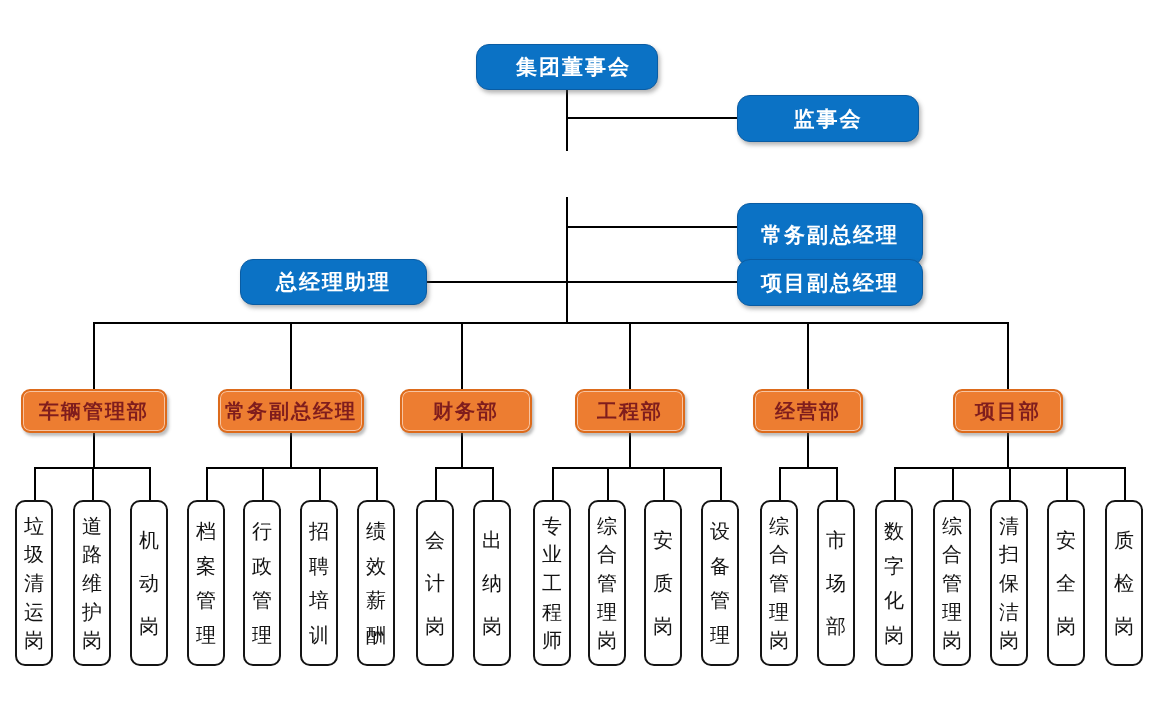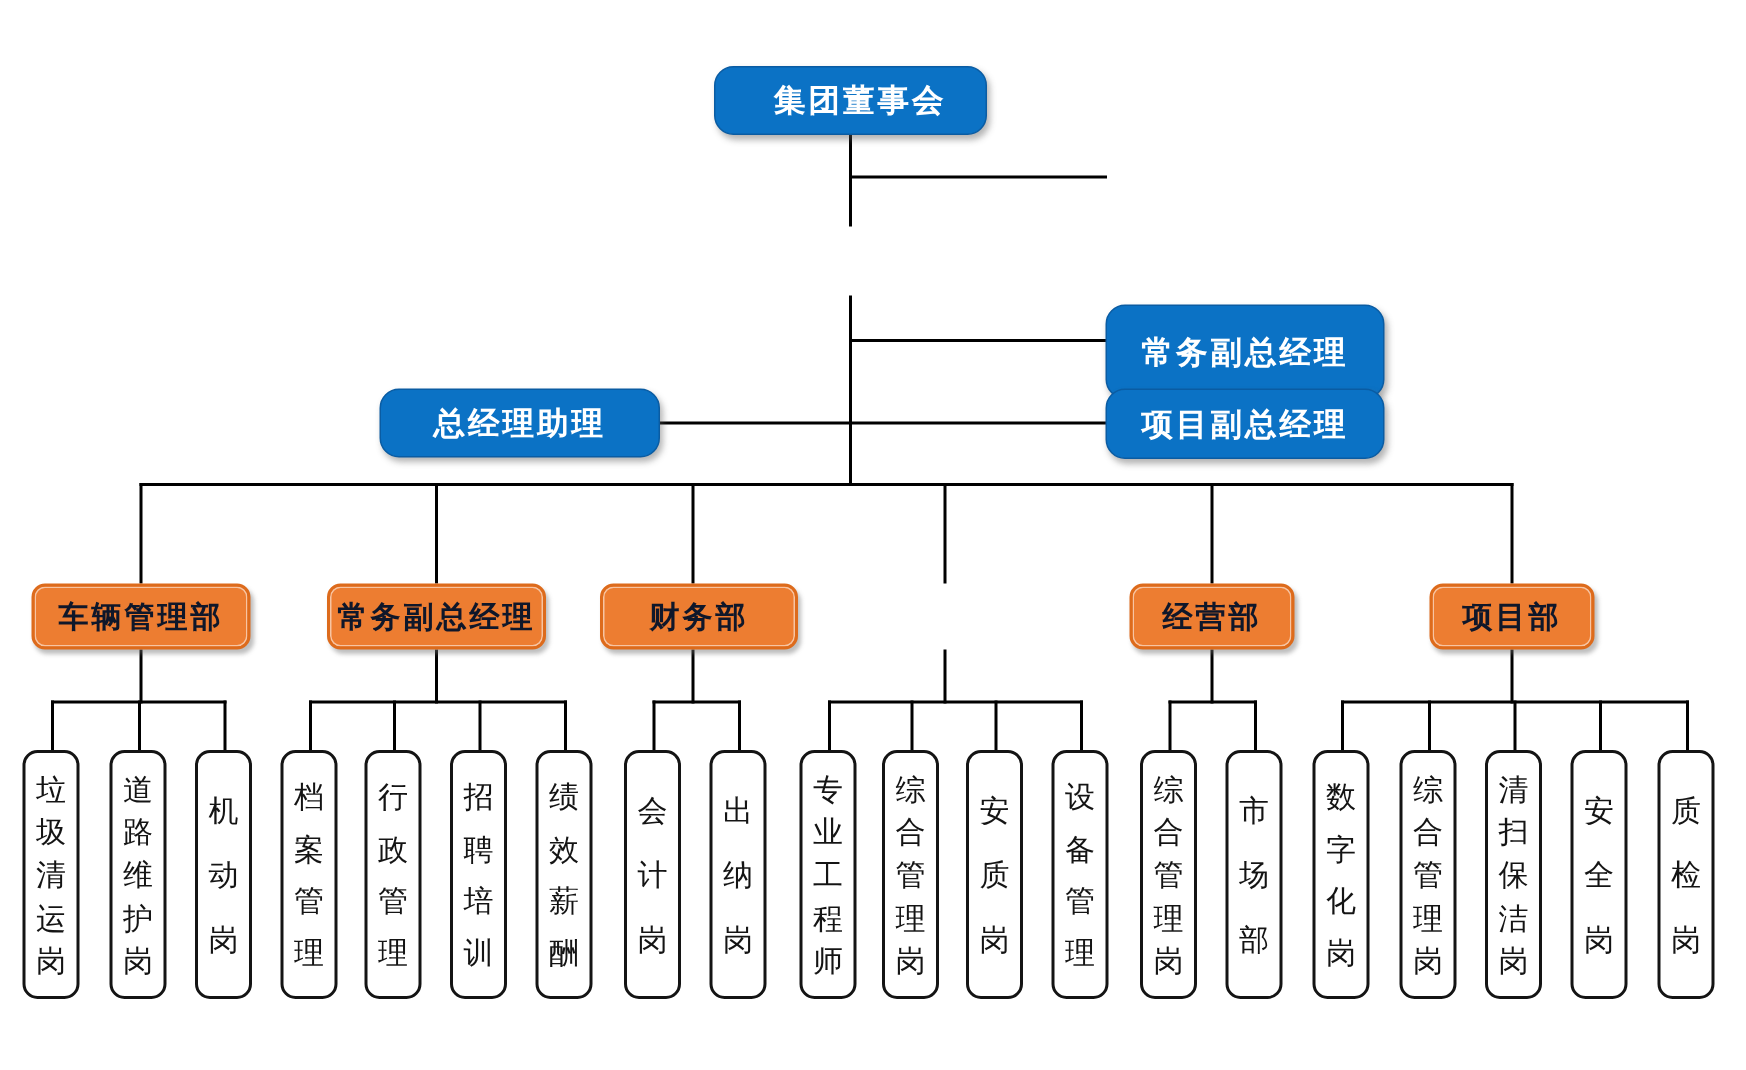--- a/index.html
+++ b/index.html
@@ -33,21 +33,21 @@
     z-index: 2;
   }
   
   .dept-box {
     position: absolute;
     top: 389px;
     height: 44px;
     background: #ed7d31;
     border: 2px solid #dd6b1c;
     border-radius: 9px;
-    color: #0f172a;
+    color: #7f1d1d;
     font-size: 20px;
     font-weight: 600;
     letter-spacing: 2px;
     display: flex;
     align-items: center;
     justify-content: center;
     box-shadow: 2px 3px 3px rgba(110,110,110,0.45), inset 0 0 0 1px rgba(255,255,255,0.55);
     box-sizing: border-box;
     z-index: 2;
   }
@@ -126,27 +126,29 @@
   <div class="vline" style="left:720px;  top:467px; height:33px;"></div>
   <div class="vline" style="left:779px;  top:467px; height:33px;"></div>
   <div class="vline" style="left:836px;  top:467px; height:33px;"></div>
   <div class="vline" style="left:894px;  top:467px; height:33px;"></div>
   <div class="vline" style="left:952px;  top:467px; height:33px;"></div>
   <div class="vline" style="left:1009px; top:467px; height:33px;"></div>
   <div class="vline" style="left:1066px; top:467px; height:33px;"></div>
   <div class="vline" style="left:1124px; top:467px; height:33px;"></div>
 
   <div class="blue-box" style="left:476px; top:44px;  width:182px; height:46px;padding-left:13px;">集团董事会</div>
+  <div class="blue-box" style="left:737px; top:95px;  width:182px; height:47px;">监事会</div>
   <div class="blue-box" style="left:737px; top:203px; width:186px; height:63px;">常务副总经理</div>
-  <div class="blue-box" style="left:240px; top:259px; width:187px; height:46px;margin-left:13px;">总经理助理</div>
+  <div class="blue-box" style="left:240px; top:259px; width:187px; height:46px;">总经理助理</div>
   <div class="blue-box" style="left:737px; top:259px; width:186px; height:47px;">项目副总经理</div>
 
   <div class="dept-box" style="left:21px;  width:146px;">车辆管理部</div>
   <div class="dept-box" style="left:218px; width:146px;">常务副总经理</div>
   <div class="dept-box" style="left:400px; width:132px;">财务部</div>
+  <div class="dept-box" style="left:575px; width:110px;">工程部</div>
   <div class="dept-box" style="left:753px; width:110px;">经营部</div>
   <div class="dept-box" style="left:953px; width:110px;">项目部</div>
 
   <div class="pos-box" style="left:15px;">
       <span>垃</span>
       <span>圾</span>
       <span>清</span>
       <span>运</span>
       <span>岗</span>
     </div>

